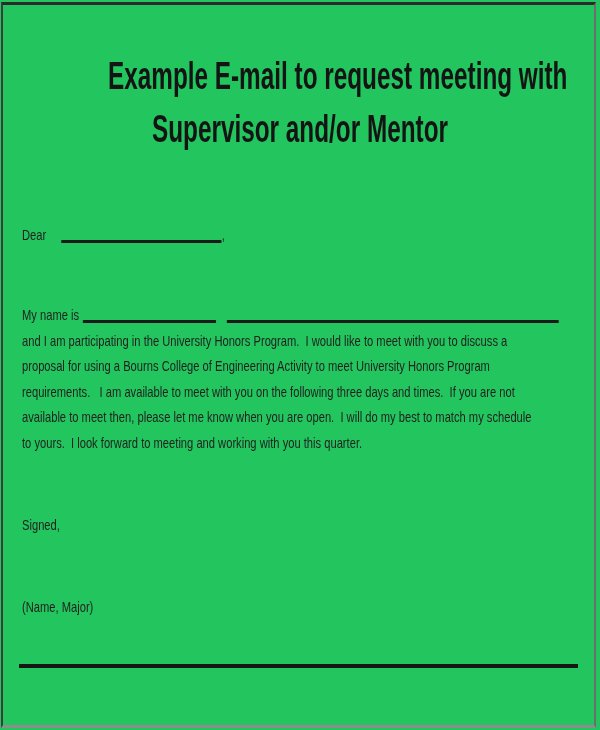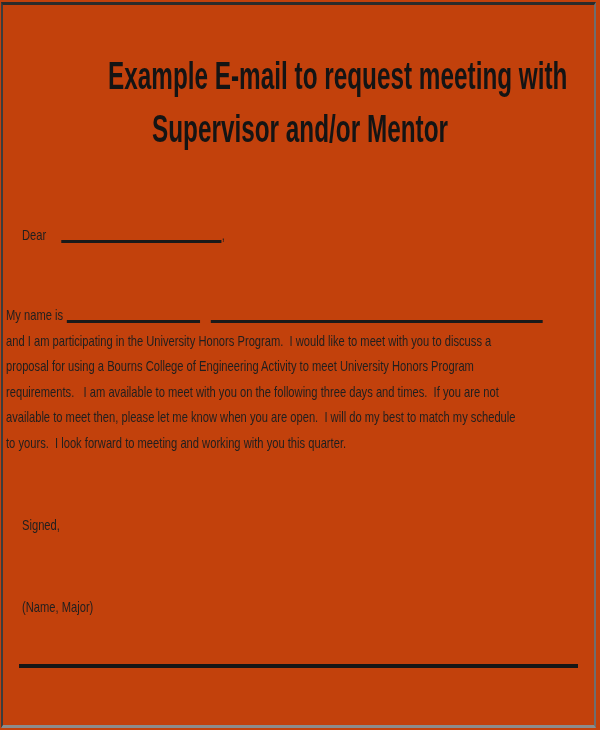--- a/index.html
+++ b/index.html
@@ -7,21 +7,21 @@
   body {
     background: #ffffff;
     font-family: "Liberation Sans", "DejaVu Sans", sans-serif;
     color: #1f1f1f;
     overflow: hidden;
   }
   .page {
     position: relative;
     width: 600px;
     height: 730px;
-    background: #c2410c;
+    background: #22c55e;
     overflow: hidden;
   }
   .frame {
     position: absolute;
     left: 1px; top: 2px; right: 4px; bottom: 2px;
     border-top: 3px solid #2b2b2b;
     border-left: 2px solid #3c3c3c;
     border-right: 2px solid #6e6e6e;
     border-bottom: 3px solid #8c8c8c;
     pointer-events: none;
@@ -46,21 +46,21 @@
     transform: scaleX(0.77);
     transform-origin: 0 50%;
   }
   .dear-line {
     position: absolute;
     top: 222px; left: 22px;
     line-height: 26px;
   }
   .body-block {
     position: absolute;
-    top: 303px; left: 6px; right: 0;
+    top: 303px; left: 22px; right: 0;
   }
   .body-block .line { line-height: 25.5px; }
   .blank {
     display: inline-block;
     border-bottom: 3px solid #1a1a1a;
     height: 14px;
     vertical-align: -3px;
   }
   .blank-dear { width: 208px; margin-left: 20px; }
   .blank-name-1 { width: 173px; margin-left: 5px; }

